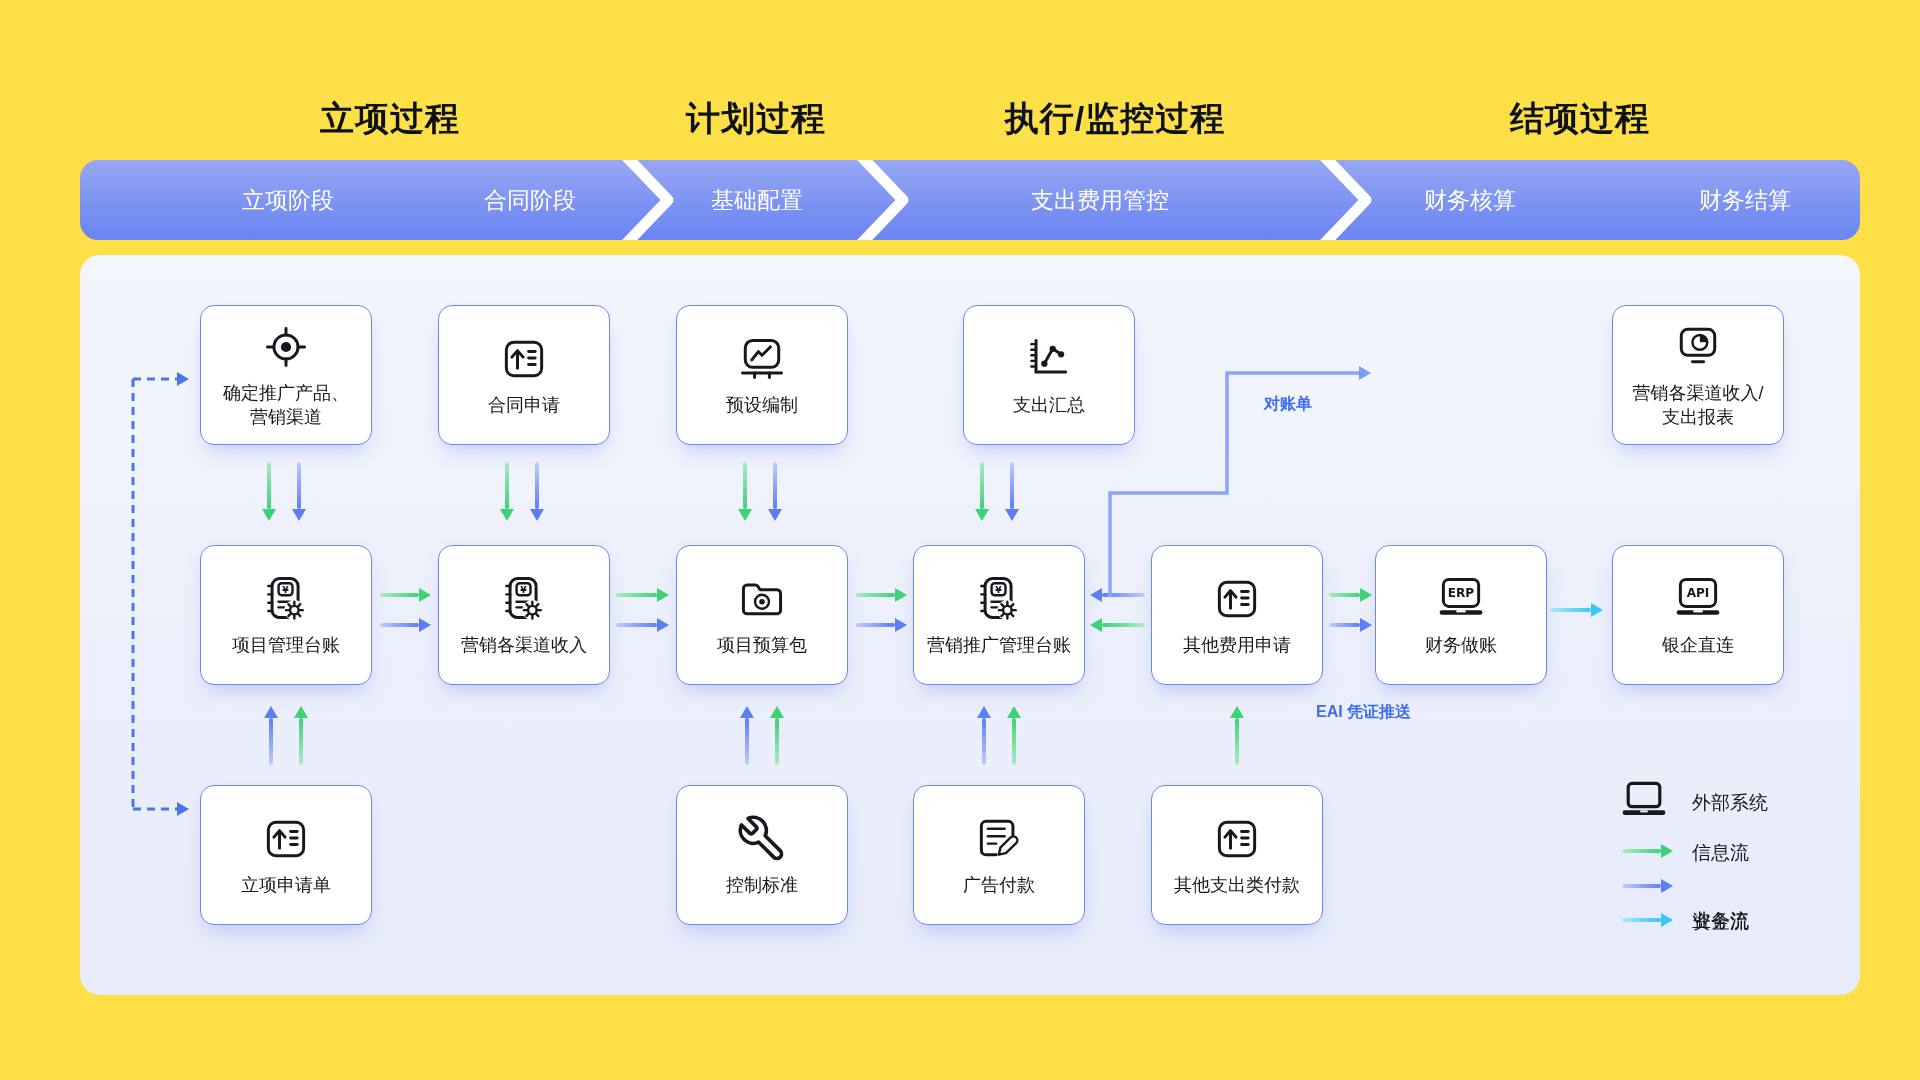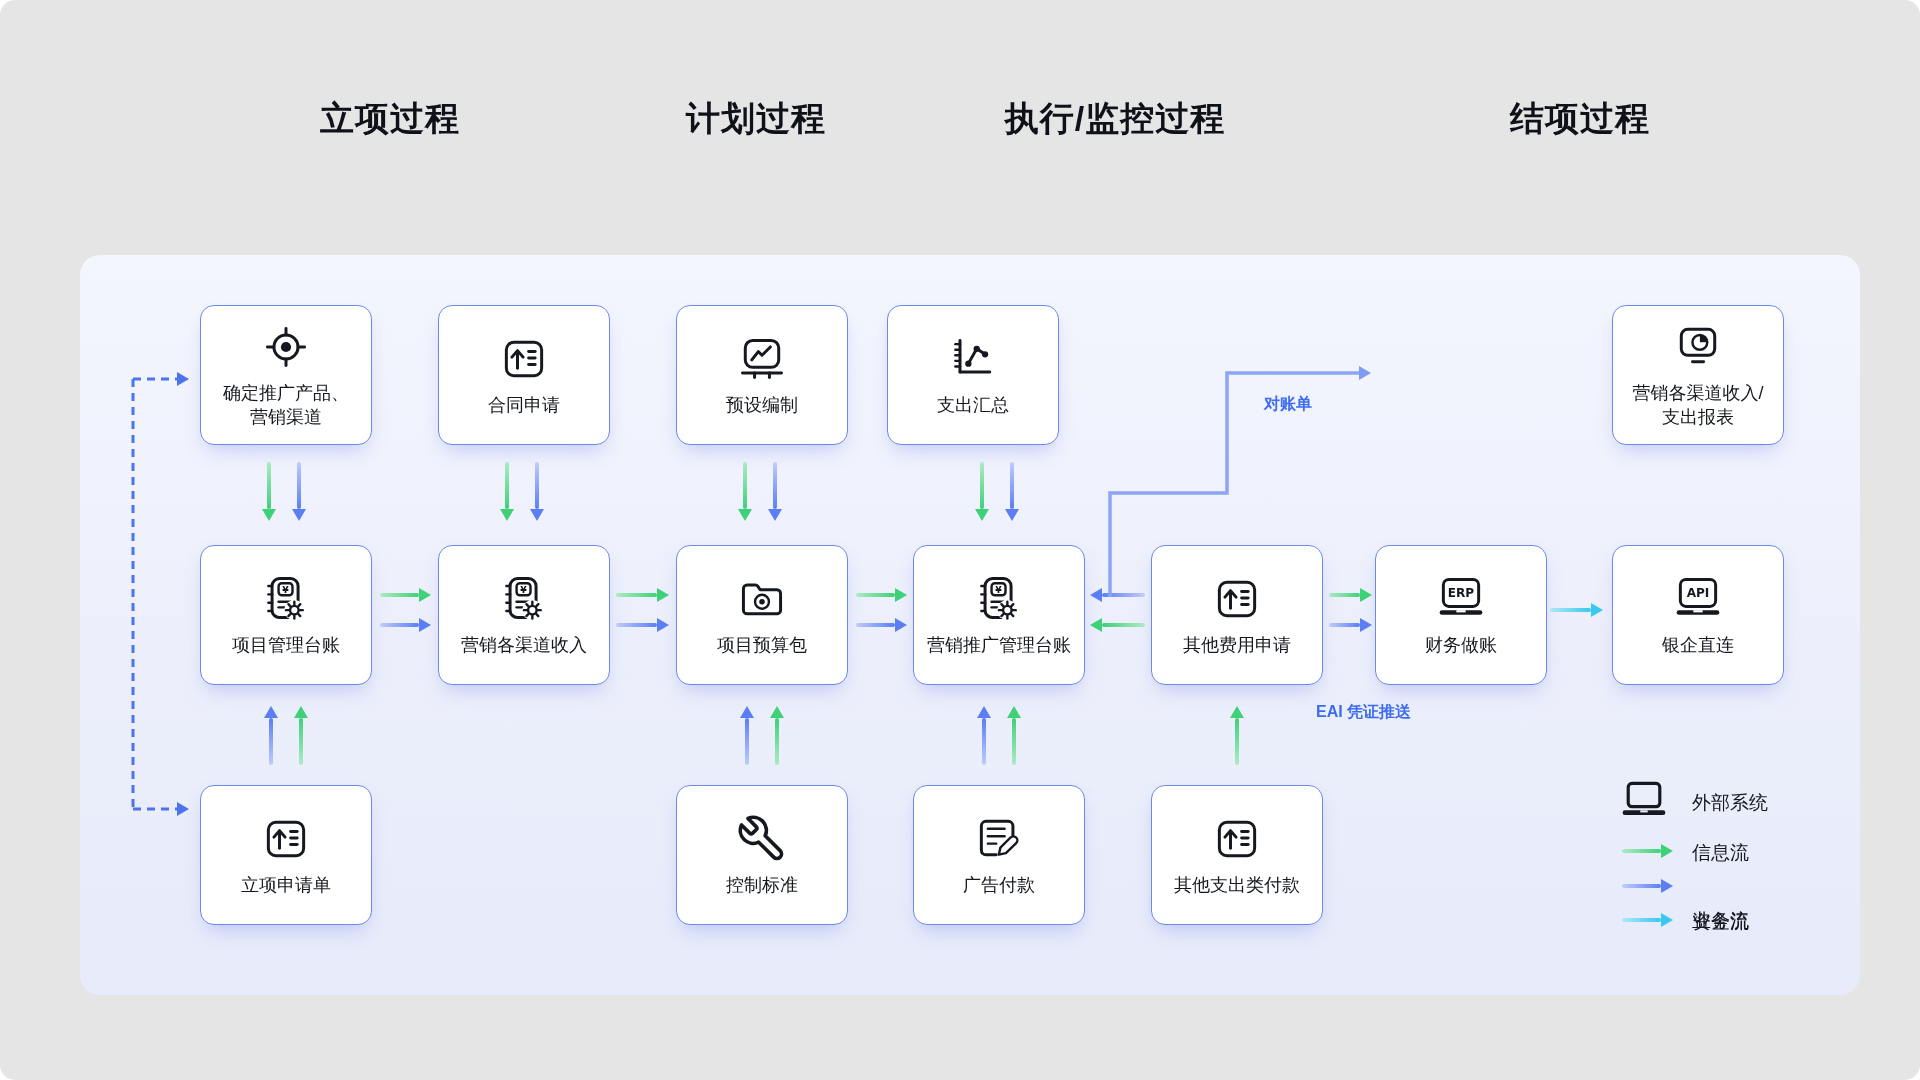--- a/index.html
+++ b/index.html
@@ -1,17 +1,17 @@
 <!DOCTYPE html>
 <html><head>
 <meta charset="utf-8">
 <style>
   html,body{margin:0;padding:0;background:#fff;width:1920px;height:1080px;overflow:hidden;
     font-family:"Liberation Sans","DejaVu Sans",sans-serif;}
-  .canvas{position:relative;width:1920px;height:1080px;background:#e5e5e5;border-radius:15px;}
+  .canvas{position:relative;width:1920px;height:1080px;background:#fde047;}
   .phase{position:absolute;top:96px;transform:translateX(-50%);font-size:34px;font-weight:700;
     color:#0e1118;white-space:nowrap;letter-spacing:1px;}
   .banner{position:absolute;left:80px;top:160px;width:1780px;height:80px;border-radius:18px;
     background:linear-gradient(180deg,#97a7f3 0%,#7d93f2 55%,#6b84f3 100%);overflow:hidden;}
   .banner svg{position:absolute;left:0;top:0;}
   .stage{position:absolute;top:50%;transform:translate(-50%,-50%);color:#fff;font-size:23px;
     font-weight:500;white-space:nowrap;}
   .panel{position:absolute;left:80px;top:255px;width:1780px;height:740px;border-radius:20px;
     background:linear-gradient(180deg,#f4f6fe 0%,#eceffb 55%,#e7ebfa 100%);}
   .box{position:absolute;width:172px;height:140px;background:#fff;border:1.5px solid #6d89f1;
@@ -63,20 +63,33 @@
 </head>
 <body>
 
 <div class="canvas">
 
   <div class="phase" style="left:390px">立项过程</div>
   <div class="phase" style="left:756px">计划过程</div>
   <div class="phase" style="left:1115px">执行/监控过程</div>
   <div class="phase" style="left:1580px">结项过程</div>
 
+  <div class="banner">
+    <svg width="1780" height="80" viewBox="0 0 1780 80">
+      <polyline points="544,-6 588,40 544,86" fill="none" stroke="#fff" stroke-width="11" stroke-linecap="round" stroke-linejoin="round"></polyline>
+      <polyline points="779,-6 823,40 779,86" fill="none" stroke="#fff" stroke-width="11" stroke-linecap="round" stroke-linejoin="round"></polyline>
+      <polyline points="1242,-6 1286,40 1242,86" fill="none" stroke="#fff" stroke-width="11" stroke-linecap="round" stroke-linejoin="round"></polyline>
+    </svg>
+    <div class="stage" style="left:208px">立项阶段</div>
+    <div class="stage" style="left:450px">合同阶段</div>
+    <div class="stage" style="left:677px">基础配置</div>
+    <div class="stage" style="left:1020px">支出费用管控</div>
+    <div class="stage" style="left:1390px">财务核算</div>
+    <div class="stage" style="left:1665px">财务结算</div>
+  </div>
 
   <div class="panel"></div>
 
   <div class="box" style="left:438px;top:305px">
     <svg class="ic" viewBox="0 0 56 56">
       <rect x="9" y="10" width="38" height="36" rx="8"></rect>
       <line x1="21" y1="38" x2="21" y2="20"></line>
         <polyline points="15,26 21,19 27,26"></polyline>
       <line x1="33" y1="20" x2="40" y2="20"></line>
         <line x1="33" y1="27" x2="40" y2="27"></line>
@@ -108,21 +121,21 @@
       <polyline points="17,29 24,20 28,24 37,15"></polyline>
       <line x1="7" y1="43" x2="49" y2="43"></line>
       <line x1="20" y1="43" x2="20" y2="48"></line>
         <line x1="36" y1="43" x2="36" y2="48"></line>
     </svg>
     <div class="lbl">
         <span>预设编制</span>
       </div>
   </div>
 
-  <div class="box" style="left:887px;top:305px">
+  <div class="box" style="left:963px;top:305px">
     <svg class="ic" viewBox="0 0 56 56">
       <line x1="14" y1="8" x2="14" y2="42"></line>
         <line x1="14" y1="42" x2="46" y2="42"></line>
       <line class="thin" x1="9" y1="12" x2="14" y2="12"></line>
         <line class="thin" x1="9" y1="18" x2="14" y2="18"></line>
       <line class="thin" x1="9" y1="24" x2="14" y2="24"></line>
         <line class="thin" x1="9" y1="30" x2="14" y2="30"></line>
       <line class="thin" x1="9" y1="36" x2="14" y2="36"></line>
       <polyline points="23,33 32,17 41,23"></polyline>
       <circle class="f" cx="23" cy="33" r="3.4"></circle>

